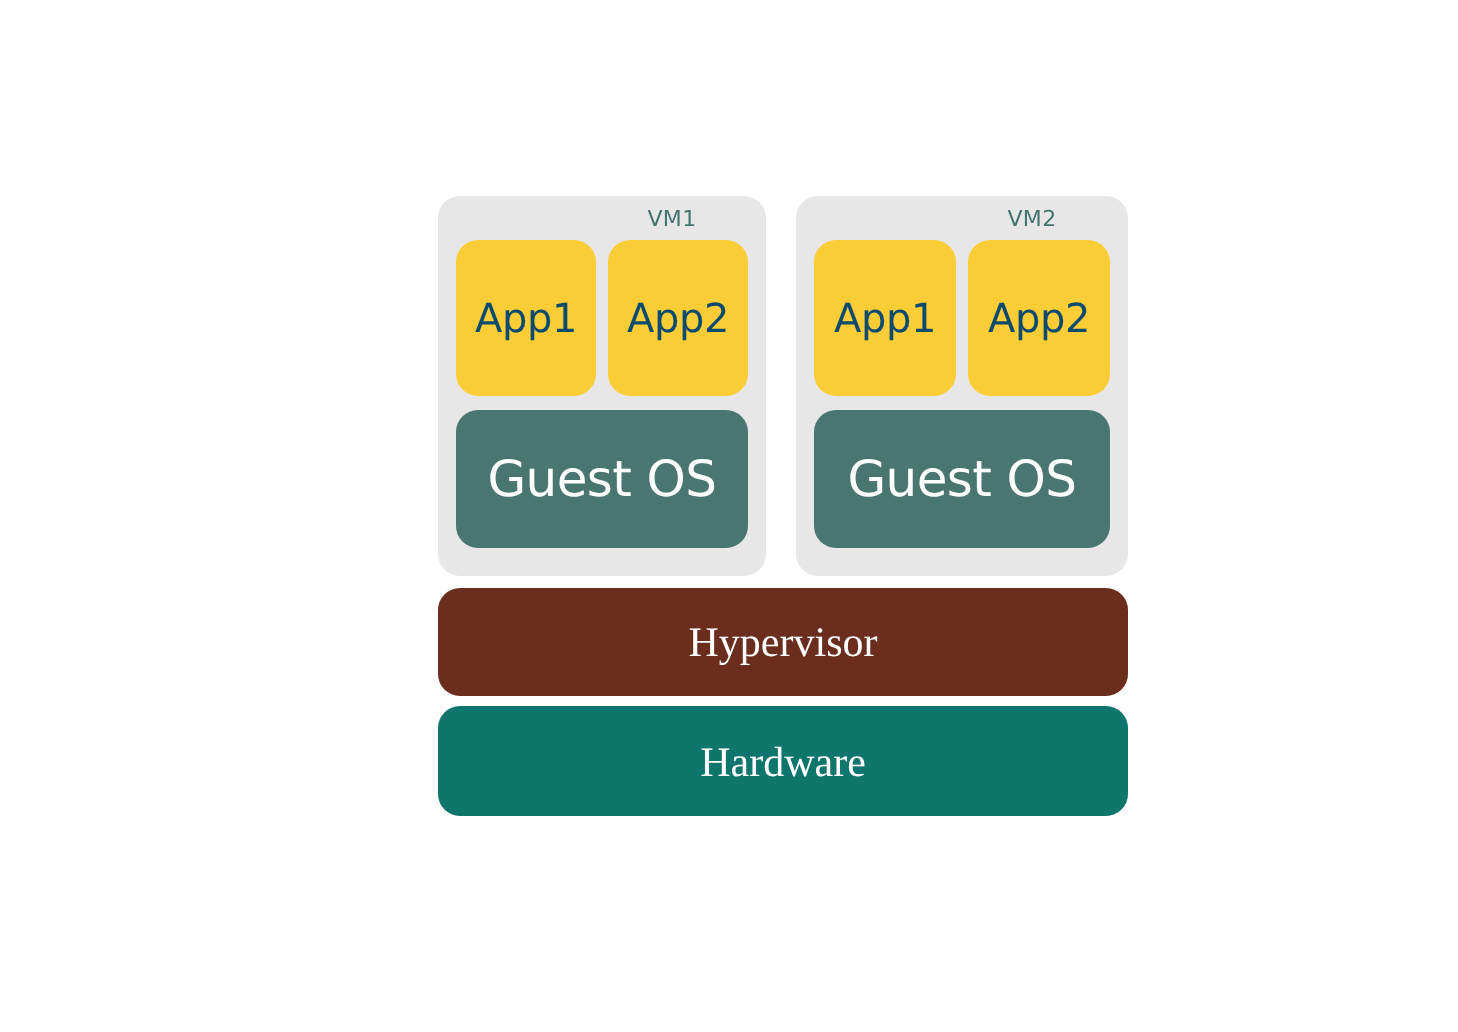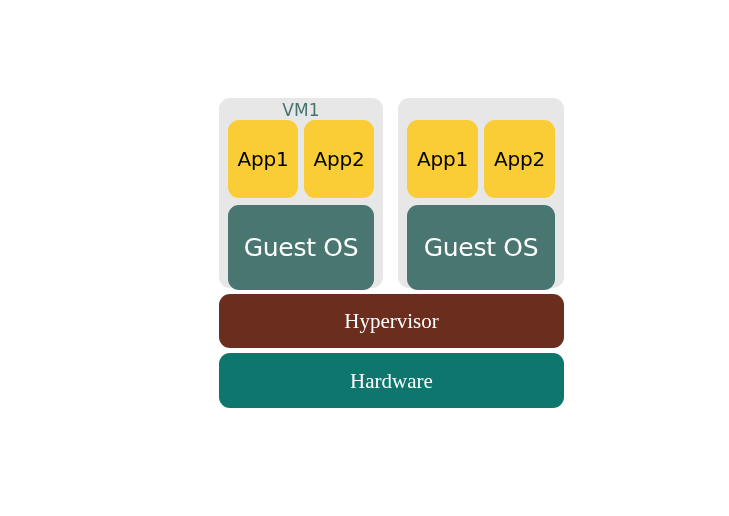--- a/index.html
+++ b/index.html
@@ -34,58 +34,59 @@
   }
   #vm1 { left: 219px; top: 98px;  width: 164px; height: 190px; }
   #vm2 { left: 398px; top: 98px;  width: 166px; height: 190px; }
 
   .vm-label {
     position: absolute;
     left: 0;
     top: 3px;
     width: 100%;
     text-align: center;
-    font-size: 17px;
+    font-size: 11px;
     line-height: 18px;
     color: #46756f;
     font-family: "DejaVu Sans", sans-serif;
     letter-spacing: 0.2px;
+    padding-left: 35px;
   }
 
   
   .app-row {
     position: absolute;
     left: 9px;
     top: 22px;
     right: 9px;
     height: 78px;
     display: flex;
     gap: 6px;
   }
   .app-box {
     flex: 1 1 0;
     background: #facd37;
     border-radius: 11px;
     display: flex;
     align-items: center;
     justify-content: center;
-    color: #000000;
+    color: #0c4a6e;
     font-size: 20px;
     line-height: 24px;
     font-family: "DejaVu Sans", sans-serif;
     letter-spacing: -0.2px;
   }
 
   
   .guest-os {
     position: absolute;
     left: 9px;
     right: 9px;
     top: 107px;
-    height: 85px;
+    height: 69px;
     background: #497670;
     border-radius: 11px;
     display: flex;
     align-items: center;
     justify-content: center;
     color: #ffffff;
     font-size: 25px;
     line-height: 30px;
     font-family: "DejaVu Sans", sans-serif;
     letter-spacing: -0.3px;
@@ -126,20 +127,21 @@
 
     <div class="app-row">
       <div class="app-box">App1</div>
       <div class="app-box">App2</div>
     </div>
 
     <div class="guest-os">Guest OS</div>
   </div>
 
   <div class="vm-container" id="vm2">
+    <div class="vm-label">VM2</div>
 
     <div class="app-row">
       <div class="app-box">App1</div>
       <div class="app-box">App2</div>
     </div>
 
     <div class="guest-os">Guest OS</div>
   </div>
 
   <div class="layer-bar" id="hypervisor-bar">Hypervisor</div>

